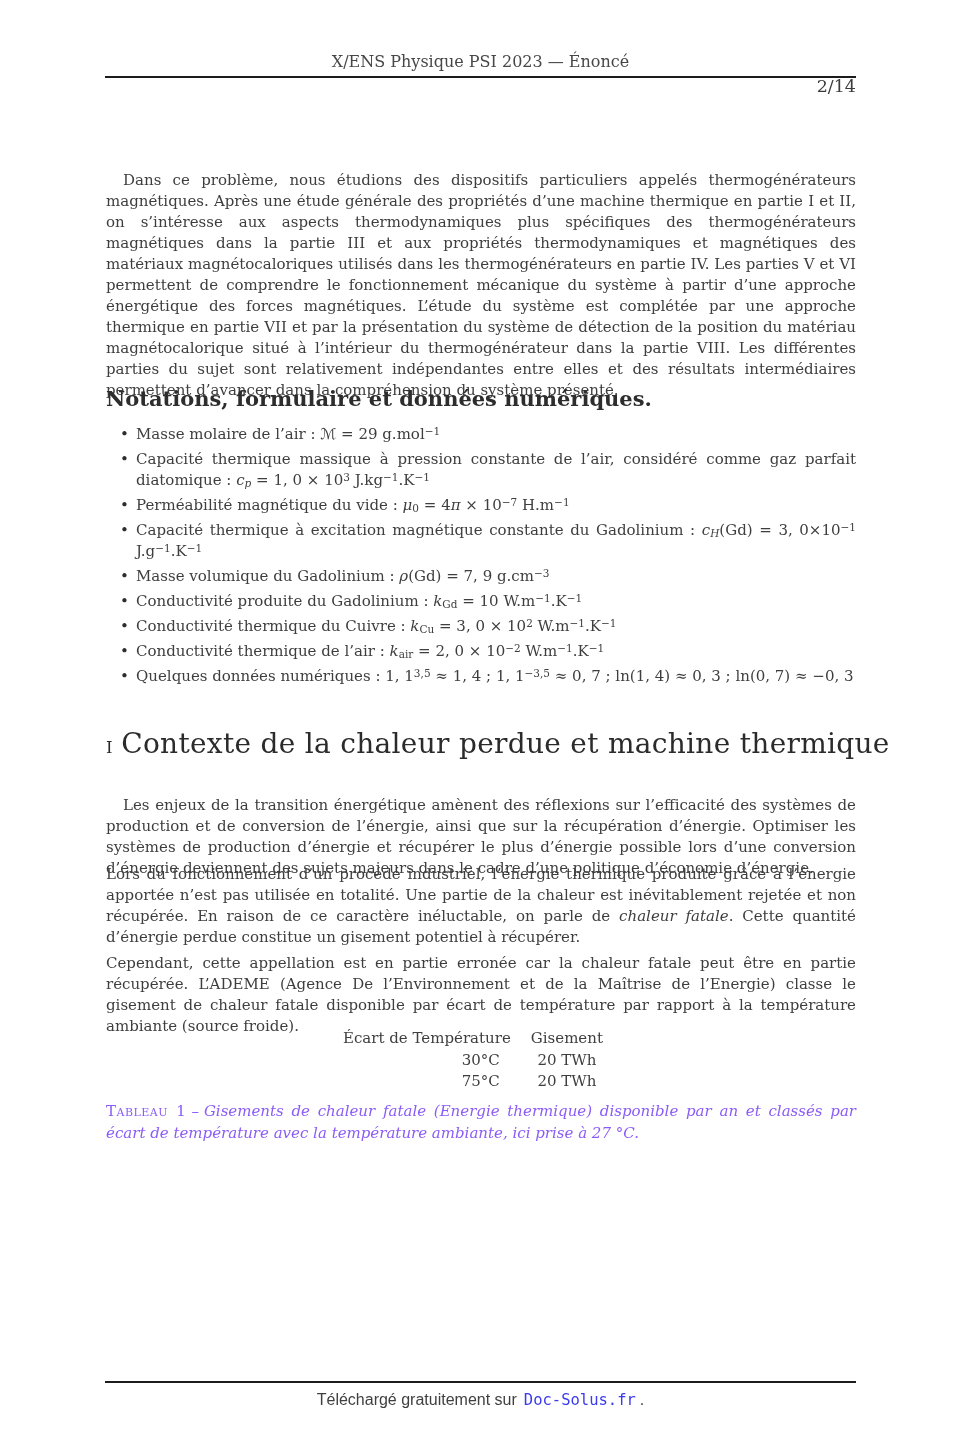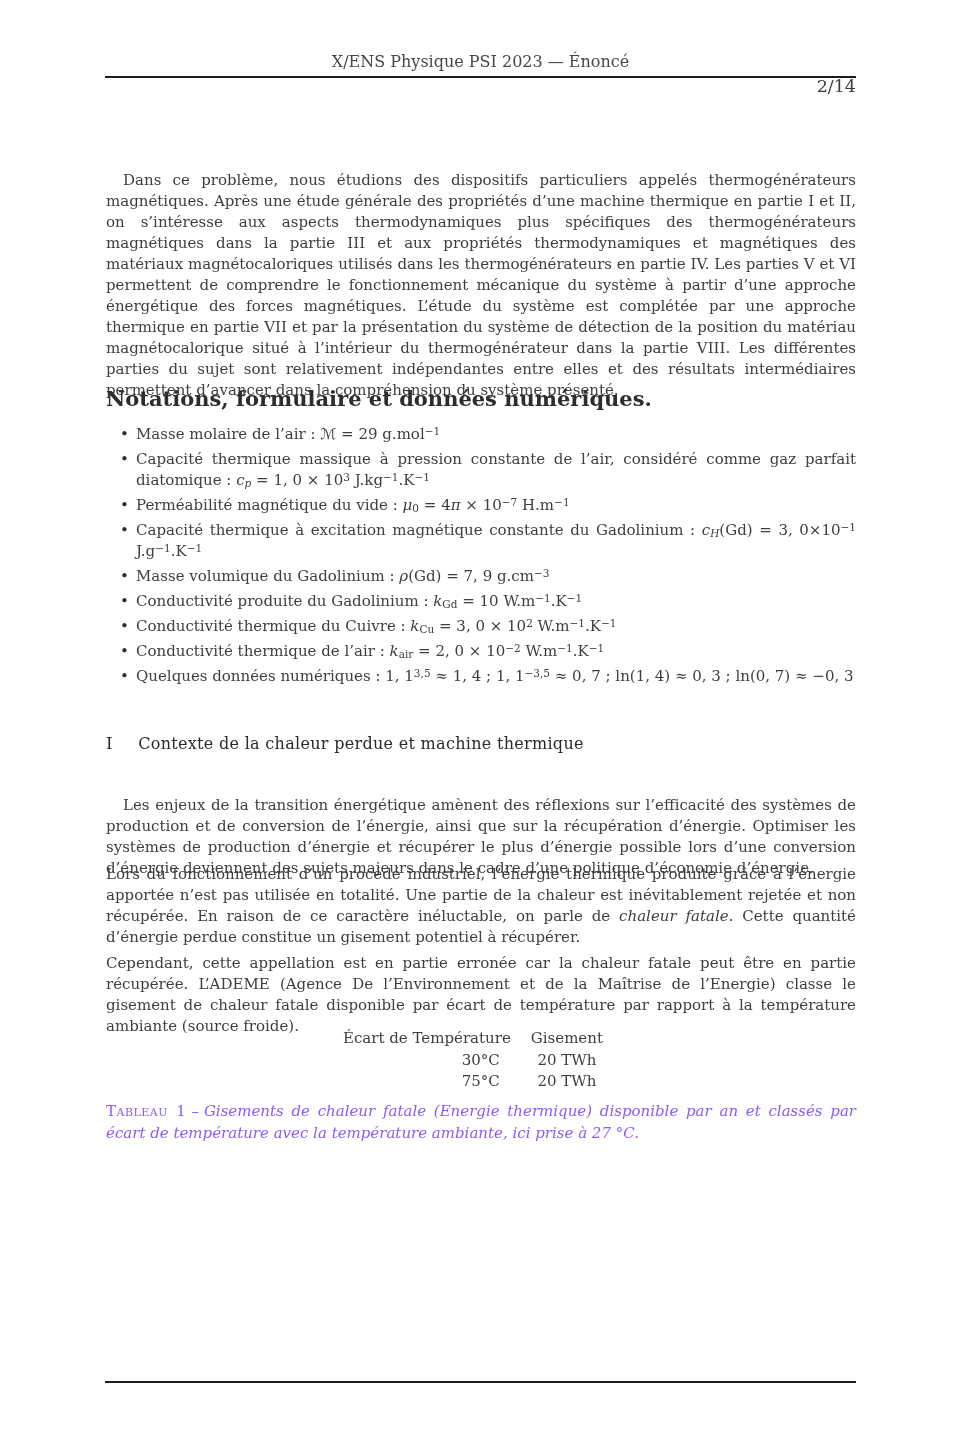--- a/index.html
+++ b/index.html
@@ -67,21 +67,21 @@
   .seg-varsub{font-style:italic;font-size:10.5px;vertical-align:-0.18em;line-height:0;}
   
   .section-heading{
     position:absolute;left:106px;top:727px;width:750px;margin:0;
     font-weight:normal;color:#2b2b2b;white-space:nowrap;
   }
   .section-number{
     display:inline-block;font-size:16.5px;letter-spacing:1px;vertical-align:baseline;
   }
   .section-title{
-    display:inline-block;margin-left:17px;font-size:16px;letter-spacing:0.3px;
+    display:inline-block;font-size:28px;letter-spacing:0.3px;
   }
   
   .gisement-table{
     position:absolute;left:343px;top:1028px;
     border-collapse:collapse;font-size:15px;color:#3e3e3e;
   }
   .gisement-table th,.gisement-table td{
     font-weight:normal;padding:0;line-height:21.5px;white-space:nowrap;
   }
   .gisement-table .col0{width:150px;text-align:center;}
@@ -160,14 +160,17 @@
           <td class="col1">20 TWh</td>
         </tr>
       </tbody>
   </table>
 
   <p class="caption">
     <span class="cap-label">Tableau 1</span><span class="cap-sep">–</span><span class="cap-text">Gisements de chaleur fatale (Energie thermique) disponible par an et classés par écart de température avec la température ambiante, ici prise à 27 °C.</span>
   </p>
 
   <div class="rule footer-rule"></div>
+  <div class="footer">
+    <span class="footer-text">Téléchargé gratuitement sur</span><a class="footer-link">Doc-Solus.fr</a><span class="footer-suffix">.</span>
+  </div>
 
 </div>
 
 </body></html>

